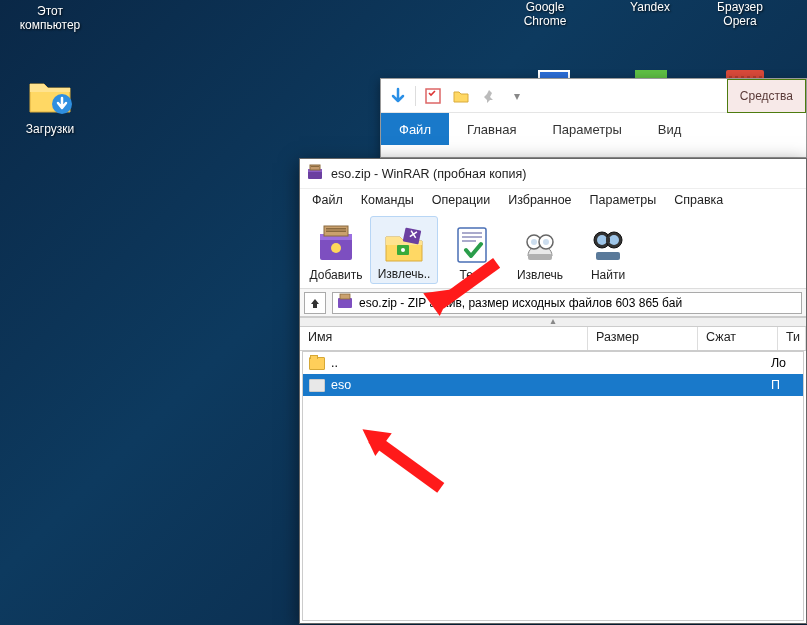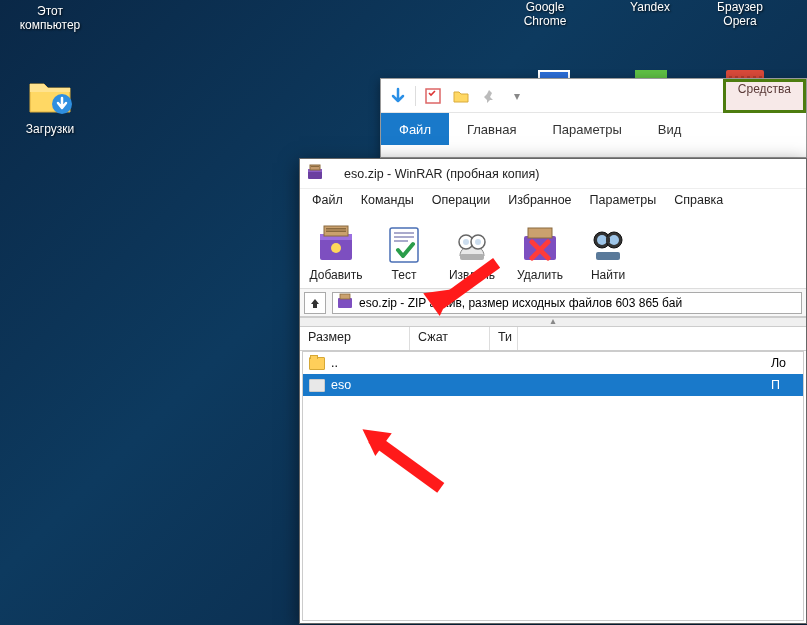--- a/index.html
+++ b/index.html
@@ -50,35 +50,35 @@
   .explorer-tabs {
     height:32px; display:flex; align-items:stretch; background:#fff;
   }
   .ex-tab {
     padding:0 18px; display:flex; align-items:center; color:#333; font-size:13px;
     cursor:pointer;
   }
   .ex-tab.active { background:#1979ca; color:#fff; }
   .tools-btn {
     position:absolute; right:0; top:0; height:34px;
-    padding:0 12px; display:flex; align-items:flex-start;
-    background:#f7e9e8; border:3px solid #4d7c0f; color:#5a3a38;
+    padding:0 12px; display:flex; align-items:center;
+    background:#f7e9e8; border:1px solid #4d7c0f; color:#5a3a38;
     cursor:pointer;
   }
   
   .winrar {
     position:absolute; left:299px; top:158px; width:508px; height:466px;
     background:#fff; border:1px solid #666;
     box-shadow: 0 5px 18px rgba(0,0,0,.5);
     color:#000;
     display:flex; flex-direction:column;
   }
   .titlebar {
     height:30px; background:#fff; display:flex; align-items:center;
-    padding:0 6px; gap:20px; border-bottom:1px solid #eee;
+    padding:0 6px; gap:7px; border-bottom:1px solid #eee;
   }
   .titlebar .title { font-size:12.5px; color:#222; }
   .menubar {
     height:22px; display:flex; align-items:center; gap:2px;
     padding:0 4px; background:#fff; font-size:12.5px;
   }
   .menu-item { padding:2px 8px; cursor:pointer; color:#222;}
   .toolbar {
     height:78px; background:#fff; display:flex; align-items:flex-end; padding:4px 2px 4px 2px;
     border-bottom:1px solid #ddd;
@@ -230,20 +230,33 @@
             <rect x="6" y="12" width="32" height="26" fill="#7d4fc0" rx="2"></rect>
             <rect x="6" y="12" width="32" height="6" fill="#9b6fe0"></rect>
             <rect x="10" y="4" width="24" height="10" fill="#caa16e" stroke="#8a6a3f"></rect>
             <rect x="12" y="6" width="20" height="1.5" fill="#8a6a3f"></rect>
             <rect x="12" y="8.5" width="20" height="1.5" fill="#8a6a3f"></rect>
             <circle cx="22" cy="26" r="5" fill="#ffd75a"></circle>
           </svg>
       </span>
       <span class="tlbl">Добавить</span>
     </div>
+    <div class="tool-btn extract">
+      <span class="ticon">
+        <svg width="44" height="44" viewBox="0 0 44 44">
+            <path d="M4 16 h14 l4 4 h18 v20 h-36 z" fill="#ffd864" stroke="#d9ab3c"></path>
+            <path d="M4 16 h14 l4 4 h18 v4 h-36 z" fill="#ffe38f"></path>
+            <rect x="22" y="8" width="16" height="14" fill="#6b3fa0" rx="1" transform="rotate(12 30 15)"></rect>
+            <path d="M28 10 l6 6 m0 -6 l-6 6" stroke="#fff" stroke-width="1.5" transform="rotate(12 30 15)"></path>
+            <rect x="15" y="24" width="12" height="10" fill="#3aaa3a" rx="1"></rect>
+            <circle cx="21" cy="29" r="2" fill="#fff"></circle>
+          </svg>
+      </span>
+      <span class="tlbl">Извлечь..</span>
+    </div>
     <div class="tool-btn">
       <span class="ticon">
         <svg width="44" height="44" viewBox="0 0 44 44">
             <rect x="8" y="6" width="28" height="34" fill="#fff" stroke="#4a6fb5" stroke-width="1.5" rx="2"></rect>
             <rect x="12" y="10" width="20" height="2" fill="#aac"></rect>
             <rect x="12" y="14" width="20" height="2" fill="#aac"></rect>
             <rect x="12" y="18" width="14" height="2" fill="#aac"></rect>
             <path d="M16 28 l5 6 l10 -12" stroke="#2a9d4a" stroke-width="4" fill="none" stroke-linecap="round" stroke-linejoin="round"></path>
           </svg>
       </span>
@@ -258,30 +271,20 @@
             <circle cx="28" cy="20" r="7" fill="#fff" stroke="#666" stroke-width="1.5"></circle>
             <circle cx="16" cy="20" r="3" fill="#cde"></circle>
             <circle cx="28" cy="20" r="3" fill="#cde"></circle>
           </svg>
       </span>
       <span class="tlbl">Извлечь</span>
     </div>
     <div class="tool-btn">
       <span class="ticon">
         <svg width="44" height="44" viewBox="0 0 44 44">
-            <rect x="6" y="14" width="32" height="24" fill="#7d4fc0" rx="2"></rect>
-            <rect x="10" y="6" width="24" height="10" fill="#caa16e" stroke="#8a6a3f"></rect>
-            <path d="M14 20 l16 16 M30 20 l-16 16" stroke="#ff3b3b" stroke-width="5" stroke-linecap="round"></path>
-          </svg>
-      </span>
-      <span class="tlbl">Удалить</span>
-    </div>
-    <div class="tool-btn">
-      <span class="ticon">
-        <svg width="44" height="44" viewBox="0 0 44 44">
             <rect x="10" y="30" width="24" height="8" fill="#5a7a9a" rx="2"></rect>
             <circle cx="16" cy="18" r="8" fill="#333" stroke="#111"></circle>
             <circle cx="28" cy="18" r="8" fill="#333" stroke="#111"></circle>
             <circle cx="16" cy="18" r="5" fill="#9ec5e8"></circle>
             <circle cx="28" cy="18" r="5" fill="#9ec5e8"></circle>
             <rect x="20" y="16" width="4" height="4" fill="#333"></rect>
           </svg>
       </span>
       <span class="tlbl">Найти</span>
     </div>
@@ -297,20 +300,21 @@
         <svg width="16" height="16" viewBox="0 0 16 16">
             <rect x="1" y="5" width="14" height="10" fill="#7d4fc0" rx="1"></rect>
             <rect x="3" y="1" width="10" height="5" fill="#caa16e" stroke="#8a6a3f" stroke-width="0.8"></rect>
           </svg>
       </span>
       <span>eso.zip - ZIP архив, размер исходных файлов 603 865 бай</span>
     </div>
   </div>
   <div class="notch"></div>
   <div class="cols">
+    <div class="col name"><span>Имя</span></div>
     <div class="col size"><span>Размер</span></div>
     <div class="col comp"><span>Сжат</span></div>
     <div class="col type"><span>Ти</span></div>
   </div>
   <div class="filelist">
     <div class="row">
       <div class="r-name">
           <span class="folder-ico"></span>
           <span>..</span>
         </div>

